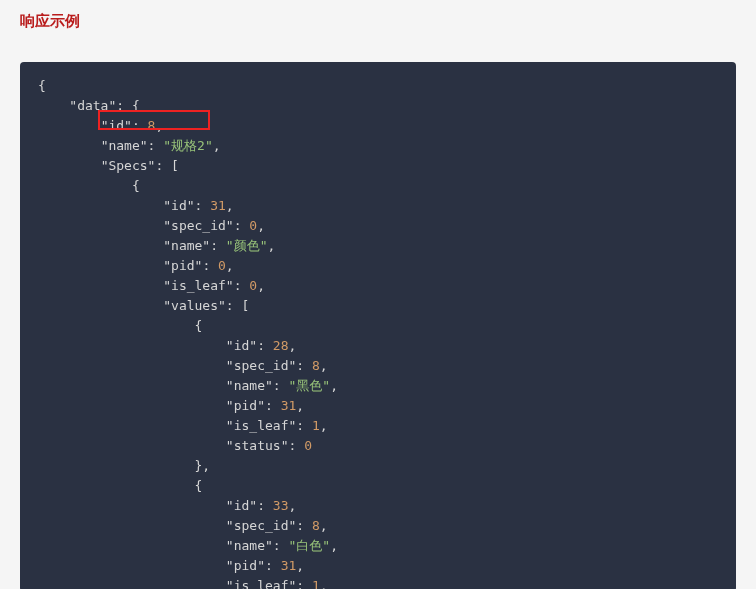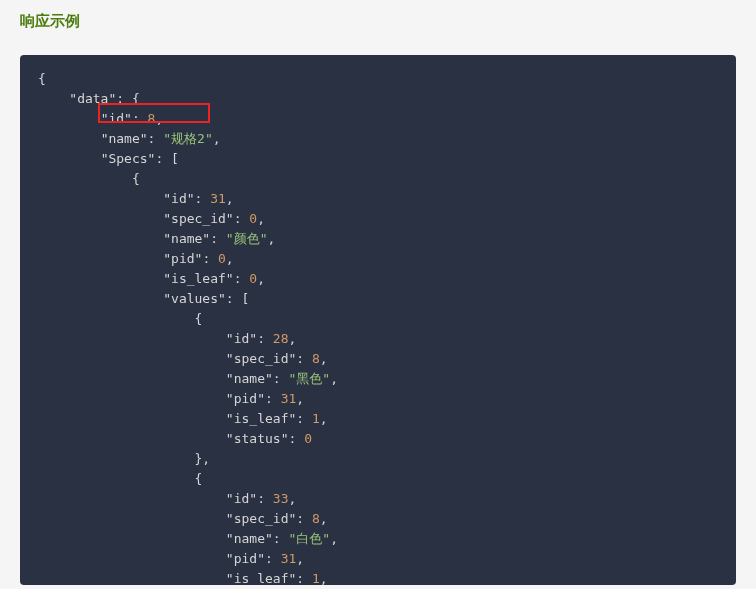--- a/index.html
+++ b/index.html
@@ -5,22 +5,22 @@
   * { margin: 0; padding: 0; box-sizing: border-box; }
   body {
     background: #f5f5f5;
     font-family: "Microsoft YaHei", "PingFang SC", sans-serif;
     padding: 12px 20px;
     width: 756px;
   }
   .section-title {
     font-size: 15px;
     font-weight: bold;
-    color: #4d7c0f;
-    margin-bottom: 24px;
+    color: #b91c1c;
+    margin-bottom: 31px;
   }
   .code-block {
     background: #2a3142;
     border-radius: 4px;
     padding: 14px 18px;
     font-family: "SimSun", "宋体", Consolas, monospace;
     font-size: 13px;
     line-height: 20px;
     color: #d6d6d6;
     overflow: hidden;

